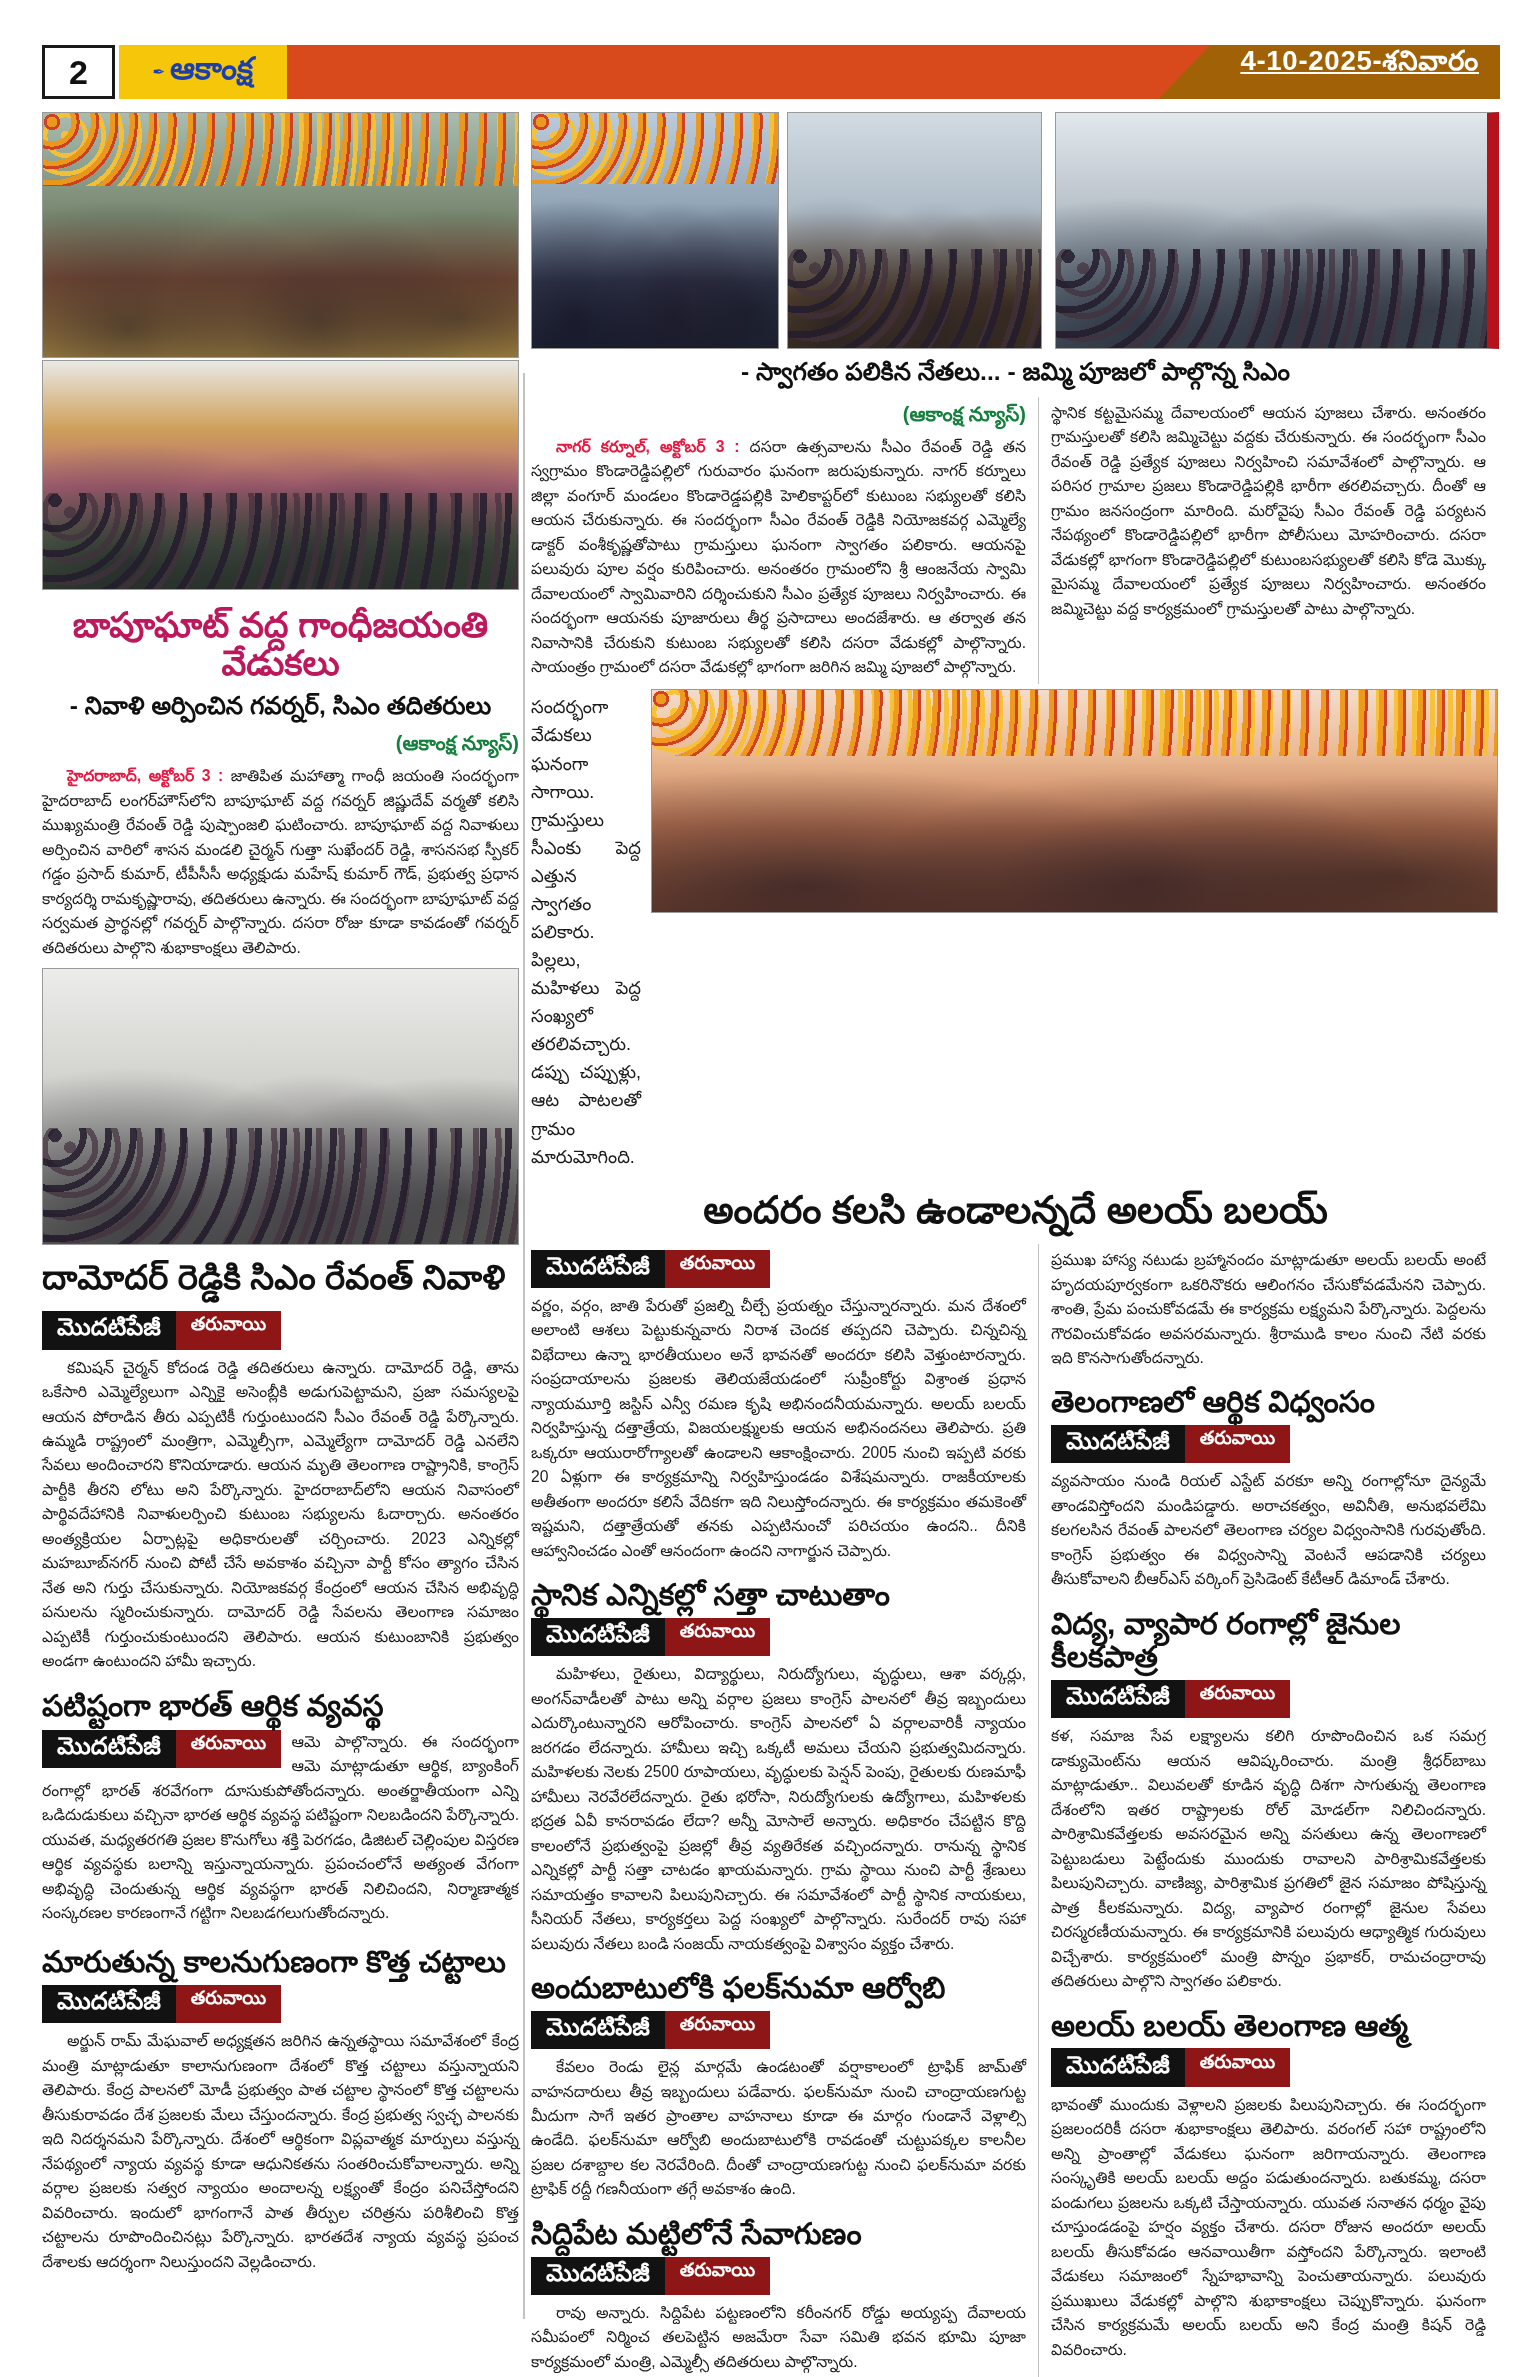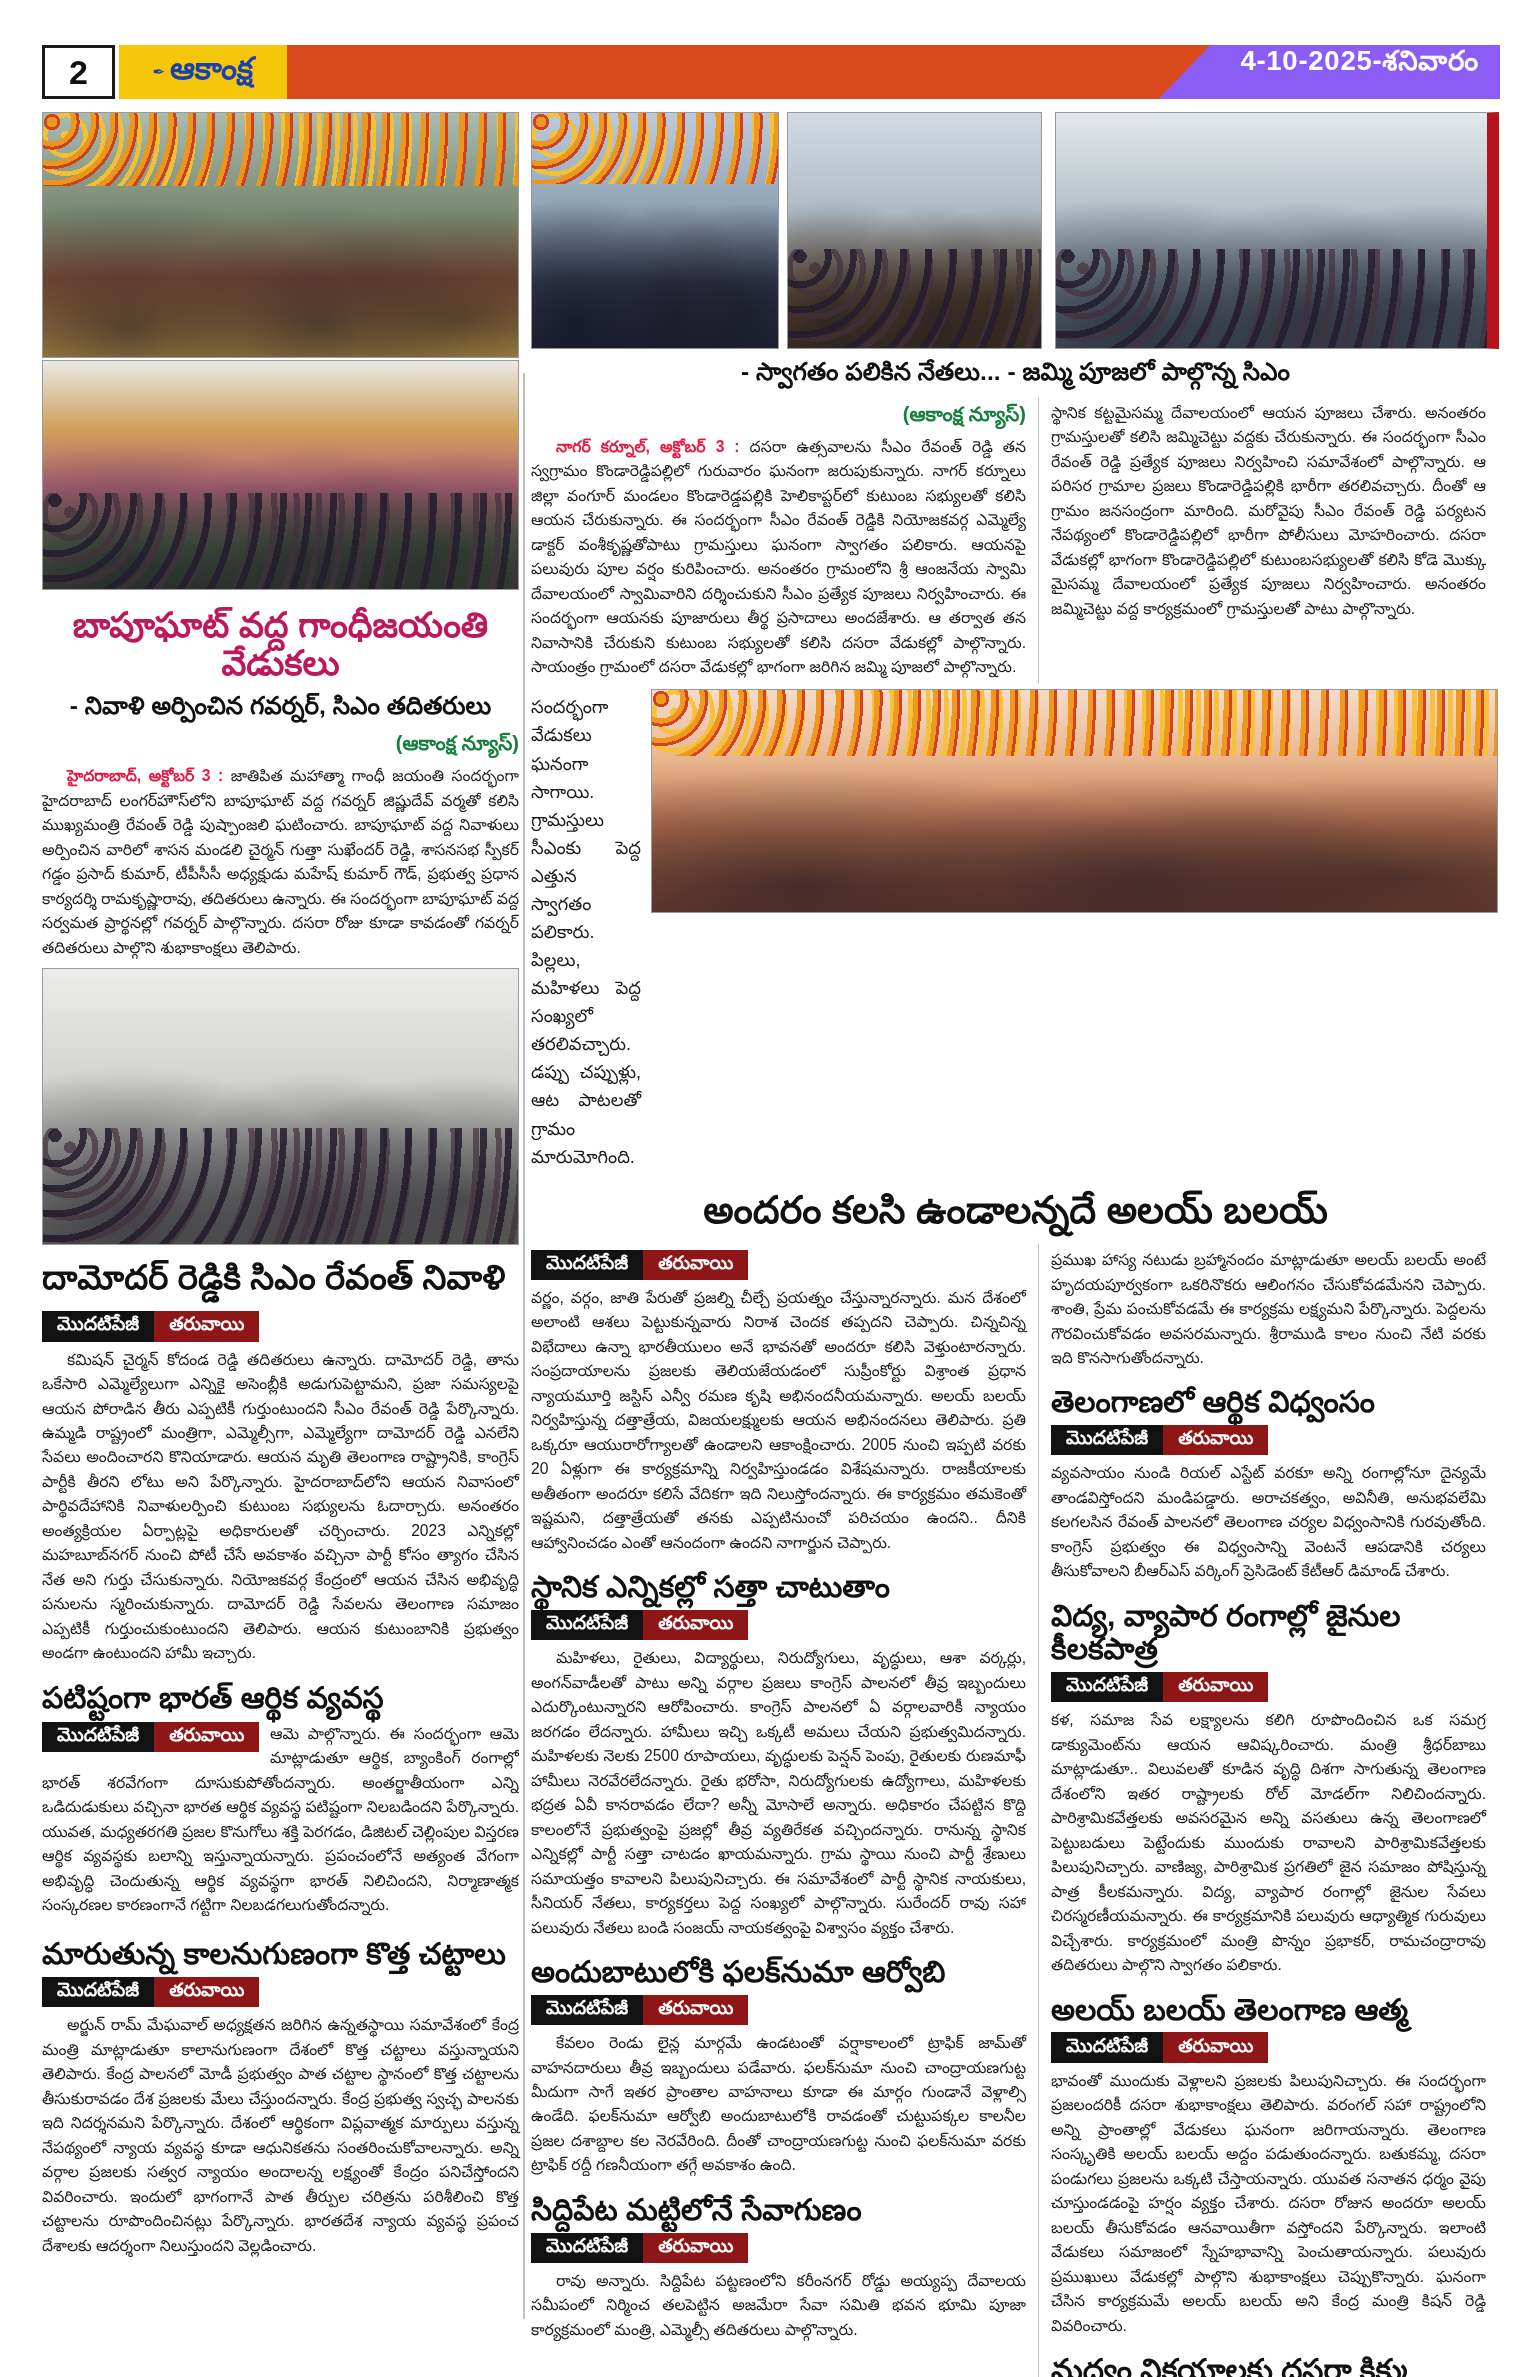--- a/index.html
+++ b/index.html
@@ -6,23 +6,23 @@
   #page{position:relative;width:1541px;height:2377px;background:#fff;overflow:hidden;
         font-family:"Liberation Sans","DejaVu Sans",sans-serif;color:#1a1a1a;}
   
   #hdr{position:absolute;left:42px;top:45px;width:1458px;height:54px;display:flex;align-items:stretch;}
   .pgno{width:67px;border:3.7px solid #1a1a1a;background:#fff;display:flex;align-items:center;justify-content:center;
         font-size:34px;font-weight:800;color:#111;}
   .logo{width:168px;background:#f6c60a;display:flex;align-items:center;justify-content:center;gap:4.5px;margin-left:3.7px;}
   .logo .lt{color:#1a3fae;font-weight:800;font-size:31px;transform:skewX(-4deg);}
   .logo .pen{color:#1a3fae;font-size:15px;}
   .bar{flex:1;background:#d84a1b;position:relative;display:flex;justify-content:flex-end;}
-  .datebox{background:#8b5cf6;clip-path:polygon(52px 0,100% 0,100% 100%,0 100%);
+  .datebox{background:#a16207;clip-path:polygon(52px 0,100% 0,100% 100%,0 100%);
            display:flex;align-items:center;justify-content:flex-end;padding:0 21px 16px 82px;
-           color:#fff;font-weight:800;font-size:27.6px;letter-spacing:0.7px;}
+           color:#fff;font-weight:800;font-size:27.6px;letter-spacing:0.7px;text-decoration:underline;}
   
   .vline{position:absolute;width:1.5px;background:#c2c2c2;}
   .photo{position:relative;overflow:hidden;border:0.7px solid #9a9a9a;box-sizing:border-box;}
   .photo::before{content:"";position:absolute;inset:0;
      background:radial-gradient(ellipse at 18% 88%,rgba(10,10,25,.55),transparent 42%),
                 radial-gradient(ellipse at 58% 86%,rgba(20,15,30,.45),transparent 40%),
                 radial-gradient(ellipse at 88% 84%,rgba(10,10,20,.5),transparent 38%);}
   .crowd::after{content:"";position:absolute;left:0;right:0;bottom:0;height:42%;
      background:repeating-radial-gradient(circle at 12px 7.5px,rgba(35,28,44,.85) 0 6.7px,transparent 6.7px 25px),
                 repeating-radial-gradient(circle at 27px 19.4px,rgba(66,48,60,.7) 0 6px,transparent 6px 22.4px);}
@@ -42,21 +42,21 @@
   .h-maroon{color:#be185d;font-size:35px;font-weight:800;text-align:center;line-height:1.1;margin:16.4px 0 0;}
   .h-dam{font-size:34px;font-weight:800;text-align:left;margin:13.4px 0 0;color:#111;}
   .h-sec{font-size:30px;font-weight:800;text-align:left;margin:15px 0 3px;color:#111;line-height:1.12;}
   .h-big{font-size:38px;font-weight:800;text-align:center;margin:13.4px 0 1.5px;color:#111;}
   .credit{color:#15803d;text-align:right;font-weight:700;font-size:20px;margin:6px 0 1.5px;}
   .body{font-size:15.7px;line-height:1.56;text-align:justify;margin:4.5px 0;text-indent:25px;}
   .body.noind{text-indent:0;}
   .dl{color:#e8173f;font-weight:700;}
   .tags{display:flex;margin:6px 0 6px;width:max-content;}
   .tags.inl{float:left;margin:4.5px 10.4px 1.5px 0;}
-  .tg-b{background:#121212;color:#fff;font-weight:700;font-size:19px;padding:2.2px 15px;}
+  .tg-b{background:#121212;color:#fff;font-weight:700;font-size:24px;padding:2.2px 15px;}
   .tg-r{background:#8f1616;color:#fff;font-weight:700;font-size:18.6px;padding:2.2px 15px;}
   
   #leftcol{position:absolute;left:42px;top:112px;width:477px;}
   #center{position:absolute;left:531px;top:112px;width:969px;}
   .prow{display:flex;gap:7.5px;}
   .artrow{display:flex;gap:0;margin-top:4.5px;}
   .c1{width:495px;padding-right:12px;}
   .c2{width:435px;border-left:1.5px solid #c2c2c2;padding-left:12px;}
   .phrow{display:flex;gap:10.4px;margin-top:4.5px;}
   .narrow{width:110px;}

